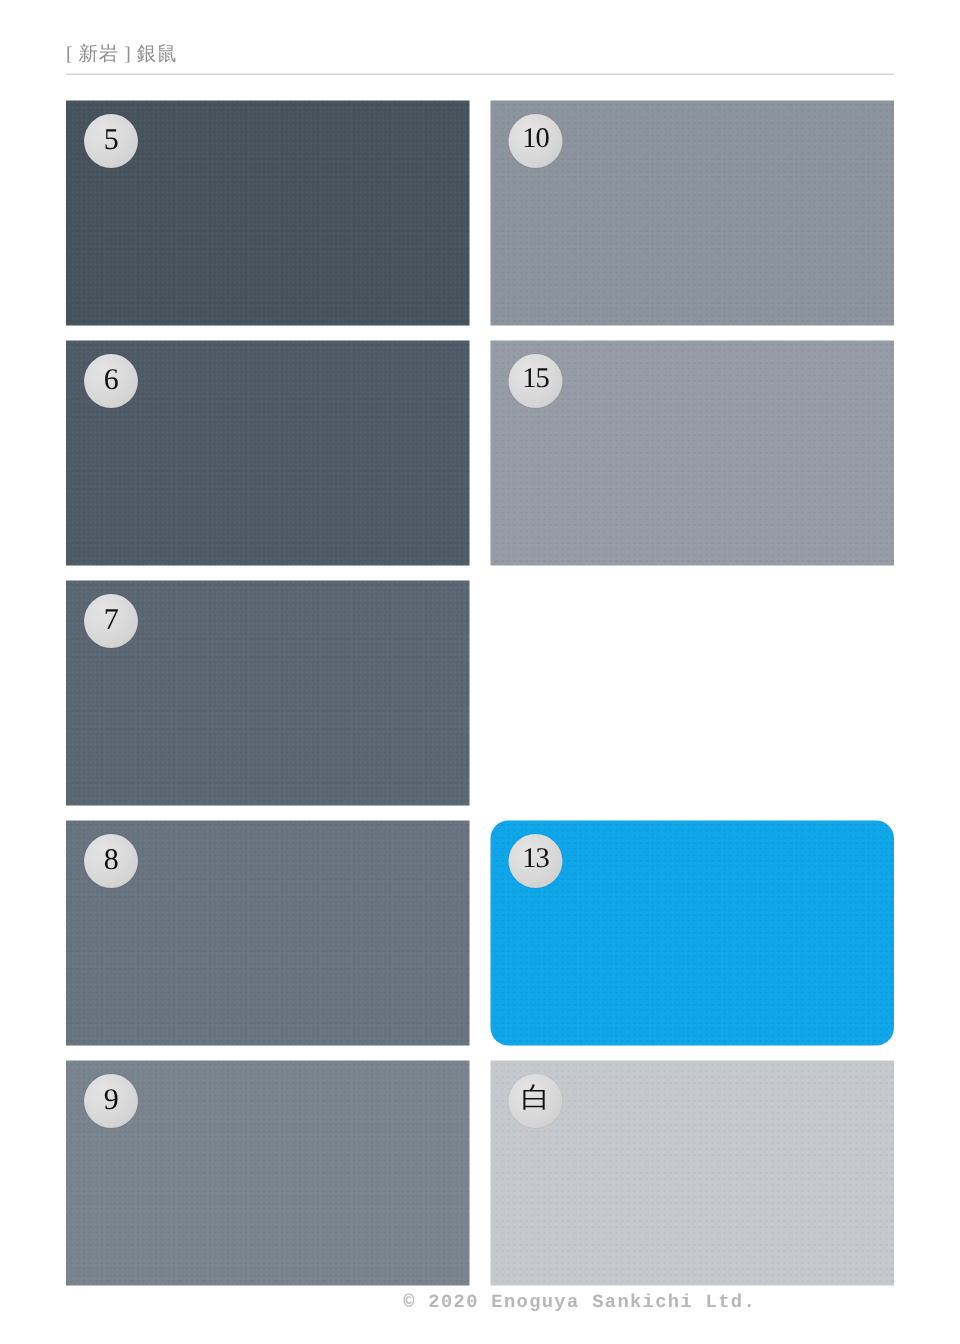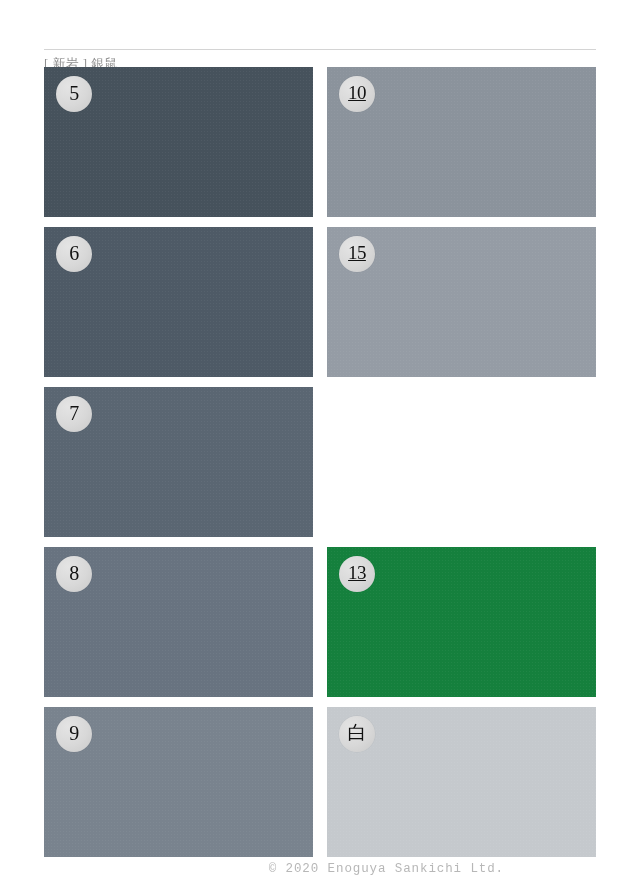--- a/index.html
+++ b/index.html
@@ -31,21 +31,20 @@
     width: 552px;
     height: 26px;
   }
   .header-title {
     font-family: "Liberation Serif", "DejaVu Serif", serif;
     font-size: 13px;
     line-height: 16px;
     color: #8e8e8e;
     letter-spacing: 0.4px;
     white-space: nowrap;
-    margin-top: 28px;
   }
   .header-rule {
     position: absolute;
     left: 0;
     top: 21px;
     width: 552px;
     height: 1px;
     background: #d4d4d4;
   }
 
@@ -113,30 +112,30 @@
     transform: translateY(-1px);
     user-select: none;
   }
   .badge-label.kanji {
     font-size: 19px;
     letter-spacing: 0;
   }
   .badge-label.two-digit {
     font-size: 19px;
     letter-spacing: -0.6px;
-    text-decoration: underline;
   }
 
   
   .footer {
     position: absolute;
     left: 0;
     top: 858px;
     width: 548px;
     text-align: right;
+    font-weight: bold;
   }
   .footer-text {
     display: inline-block;
     padding-right: 44px;
     font-family: "Liberation Mono", "DejaVu Sans Mono", monospace;
     font-size: 12.5px;
     line-height: 16px;
     color: #b7b7b7;
     letter-spacing: 0.9px;
     white-space: nowrap;
@@ -181,21 +180,21 @@
       <div class="swatch col-right row-0" style="background: rgb(139, 147, 156);">
         <div class="badge">
           <span class="badge-label two-digit">10</span>
         </div>
       </div>
       <div class="swatch col-right row-1" style="background: rgb(149, 156, 165);">
         <div class="badge">
           <span class="badge-label two-digit">15</span>
         </div>
       </div>
-      <div class="swatch col-right row-3" style="background: #15803d;">
+      <div class="swatch col-right row-3" style="background: #0ea5e9; border-radius: 12px;">
         <div class="badge">
           <span class="badge-label two-digit">13</span>
         </div>
       </div>
       <div class="swatch col-right row-4" style="background: rgb(197, 201, 205);">
         <div class="badge">
           <span class="badge-label kanji">白</span>
         </div>
       </div>
     </div>

